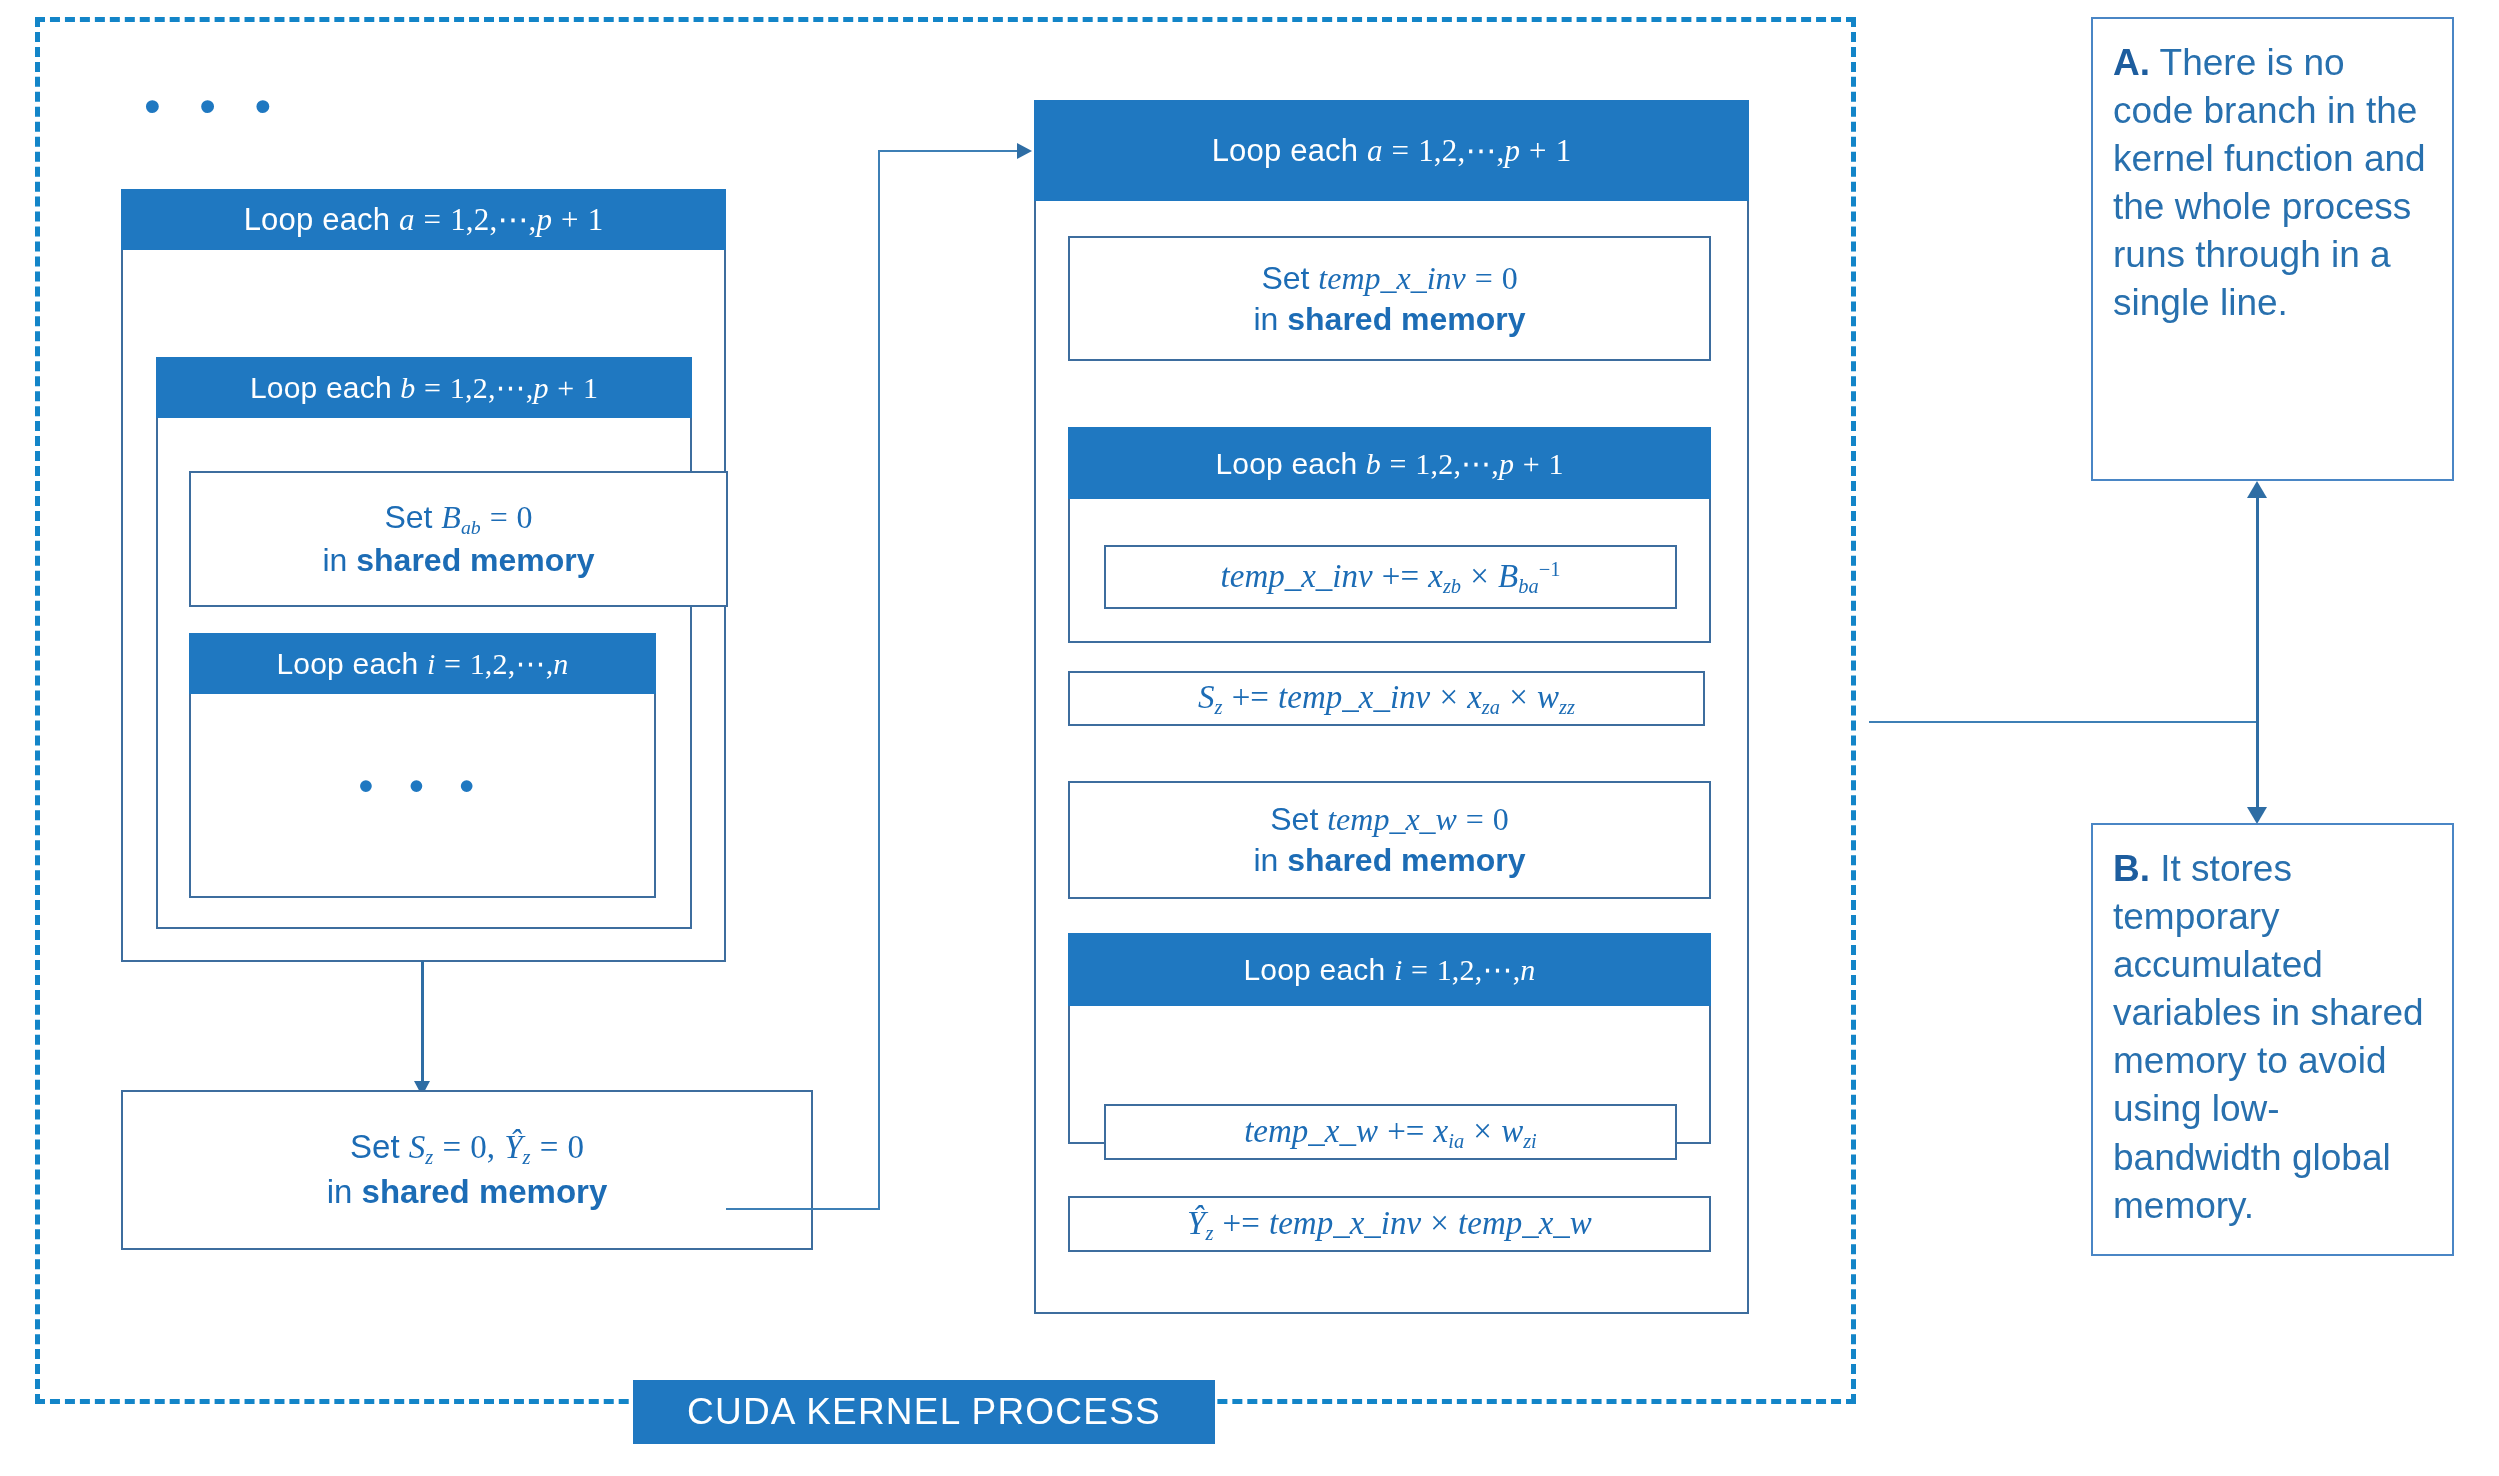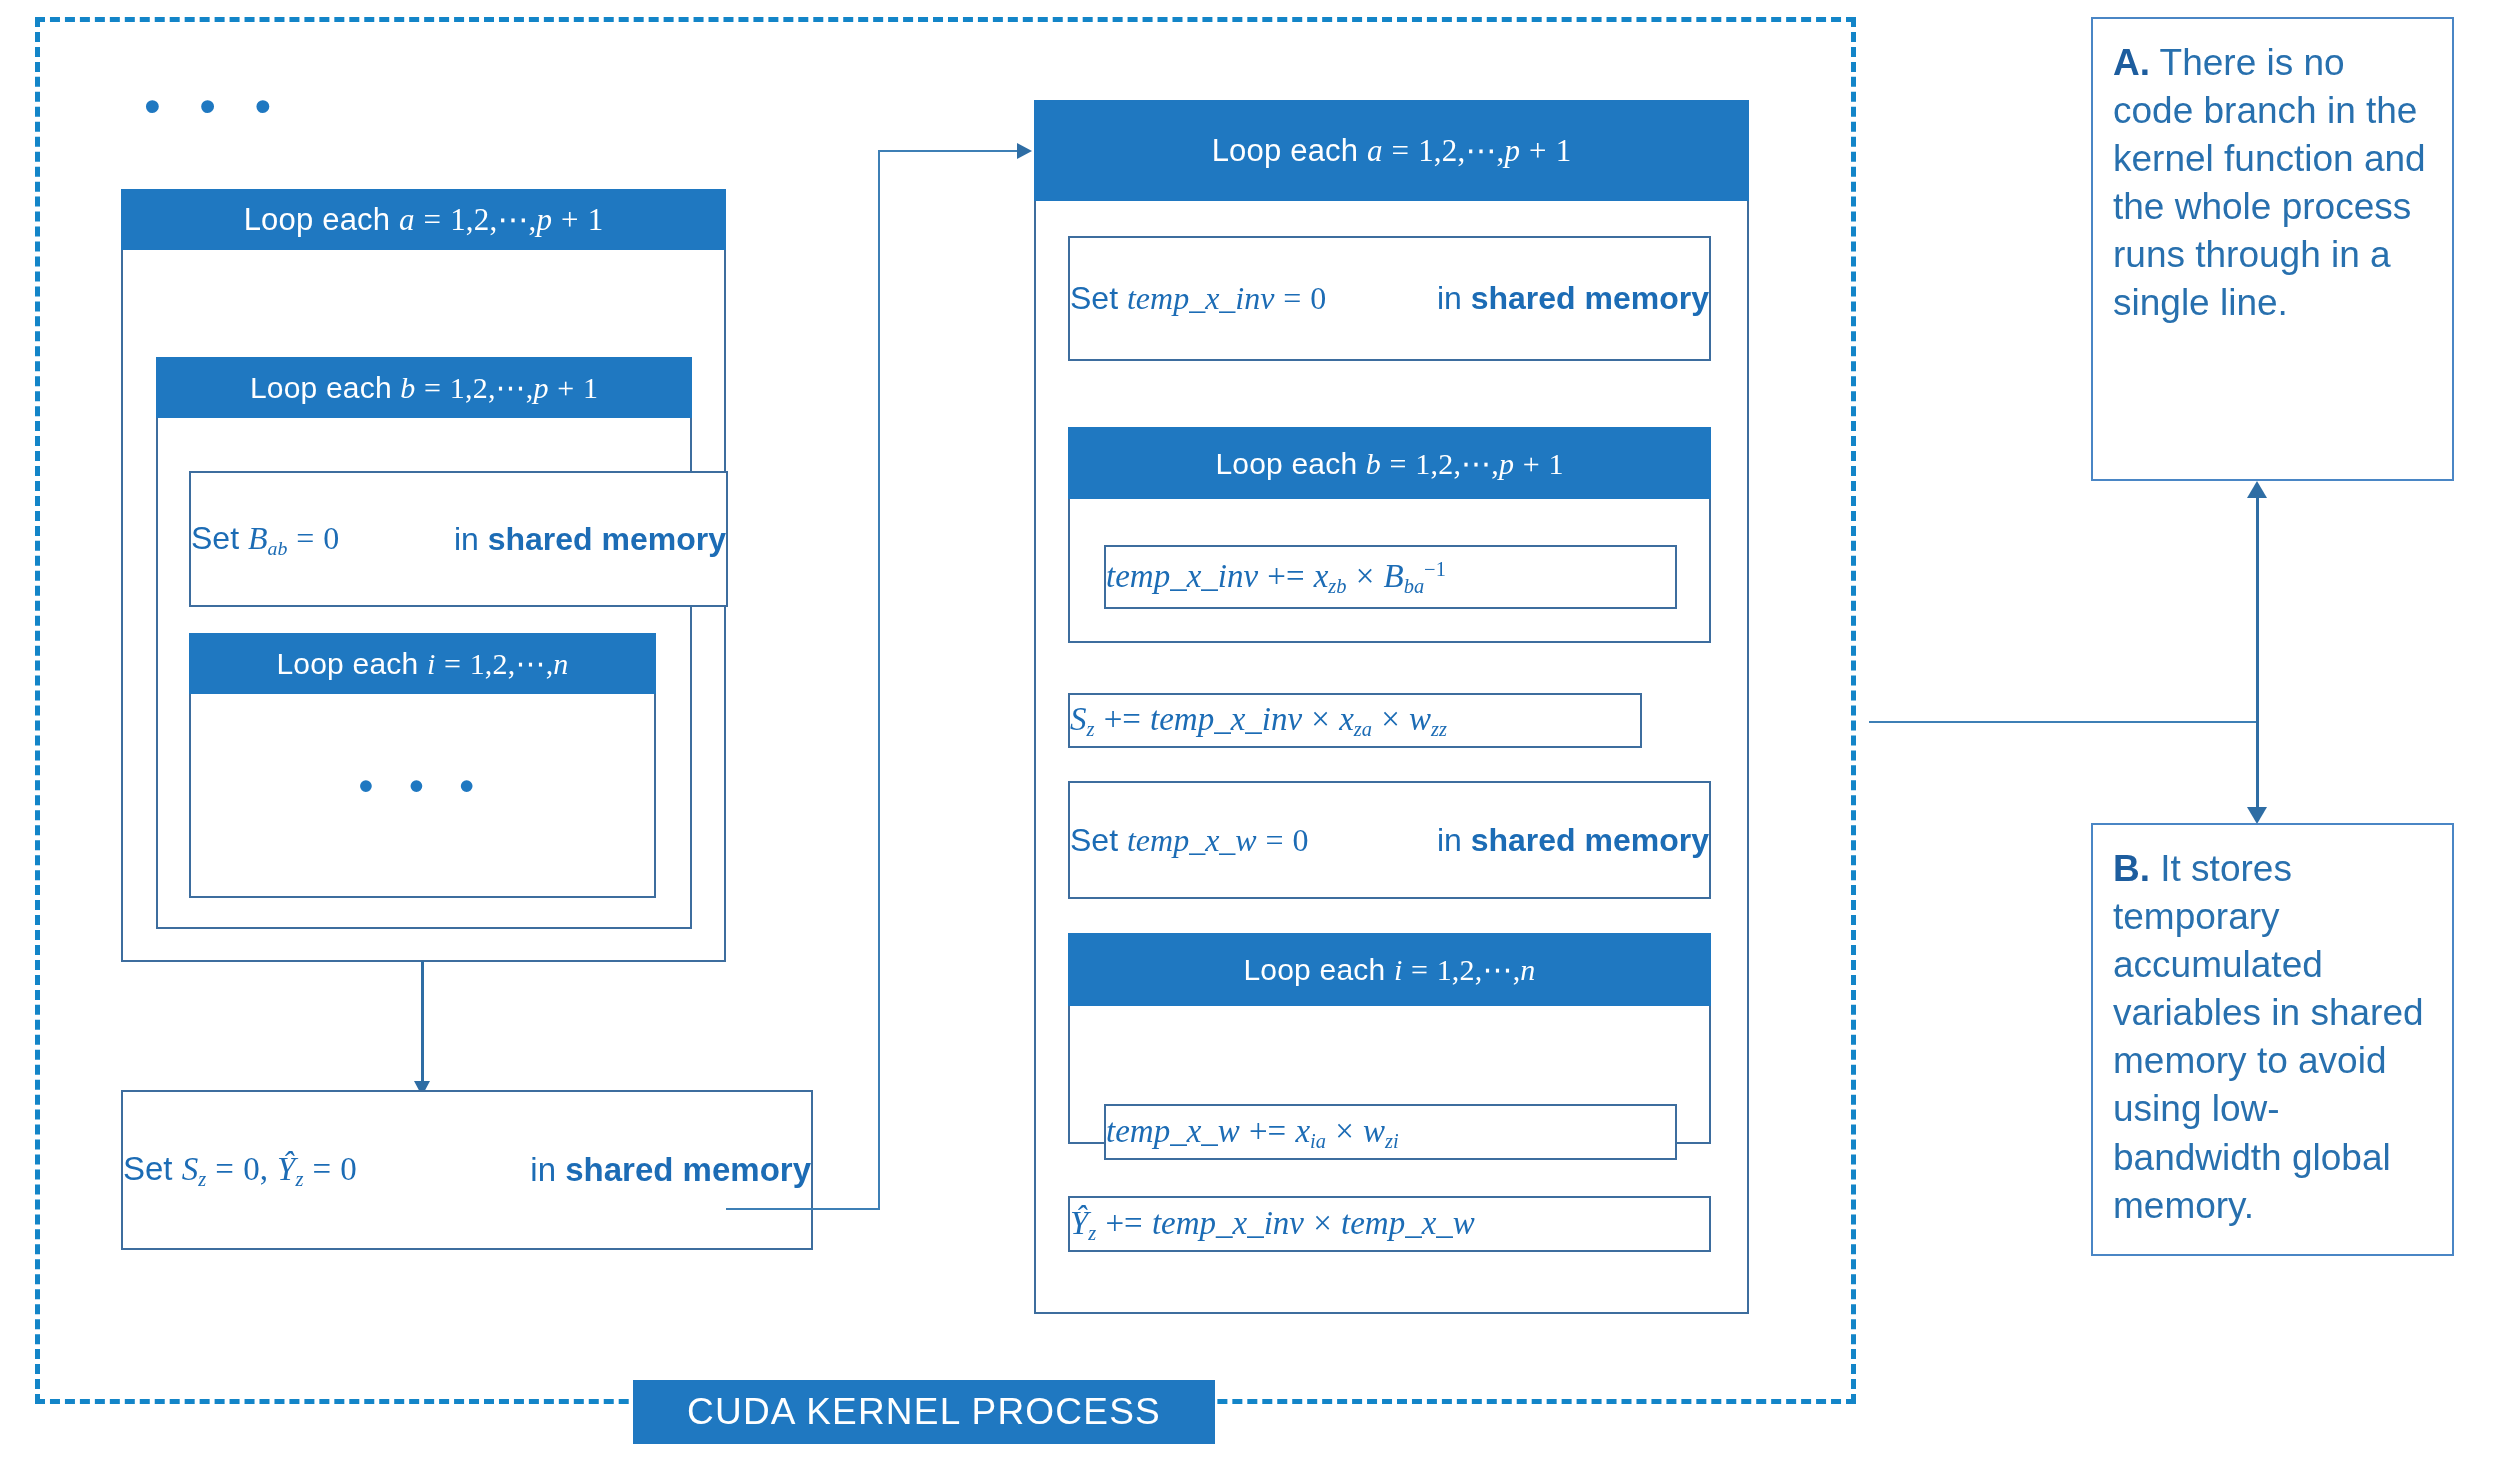--- a/index.html
+++ b/index.html
@@ -21,21 +21,21 @@
     display:flex;align-items:center;justify-content:center;
     text-align:center;
     letter-spacing:0.2px;
   }
 
   
   .stmt{
     background:#ffffff;
     border:2.3px solid #3d6d9e;
     color:#1c6cb5;
-    display:flex;flex-direction:row;align-items:center;justify-content:space-between;
+    display:flex;flex-direction:column;align-items:center;justify-content:center;
     text-align:center;
   }
 
   
   .loop-body{
     background:#ffffff;
     border:2.3px solid #3d6d9e;
     border-top:none;
   }
 
@@ -188,21 +188,21 @@
 </div>
 
 <div class="abs stmt" style="left:1104px;top:545px;width:573px;height:64px;font-size:33px;">
   <div>
     <span class="mi">temp_x_inv</span> <span class="op">+=</span>
     <span class="mi">x</span><sub class="s">zb</sub> <span class="op">×</span>
     <span class="mi">B</span><sub class="s">ba</sub><sup class="s">−1</sup>
   </div>
 </div>
 
-<div class="abs stmt" style="left:1068px;top:671px;width:574px;height:55px;font-size:33px;margin-top:22px;">
+<div class="abs stmt" style="left:1068px;top:671px;width:637px;height:55px;font-size:33px;">
   <div>
     <span class="mi">S</span><sub class="s">z</sub> <span class="op">+=</span>
     <span class="mi">temp_x_inv</span> <span class="op">×</span>
     <span class="mi">x</span><sub class="s">za</sub> <span class="op">×</span>
     <span class="mi">w</span><sub class="s">zz</sub>
   </div>
 </div>
 
 <div class="abs stmt" style="left:1068px;top:781px;width:643px;height:118px;font-size:32px;line-height:1.28;">
   <div>

